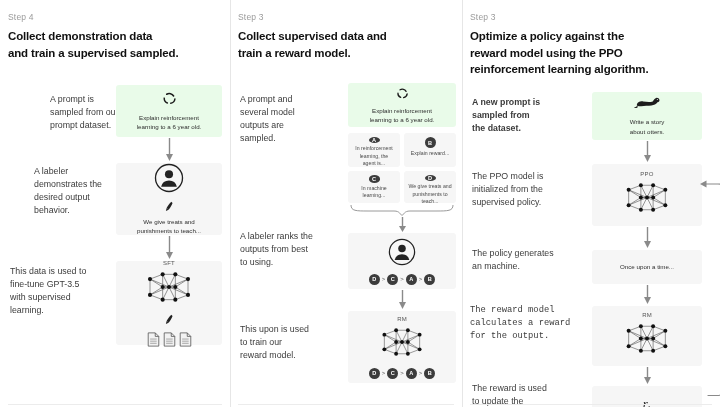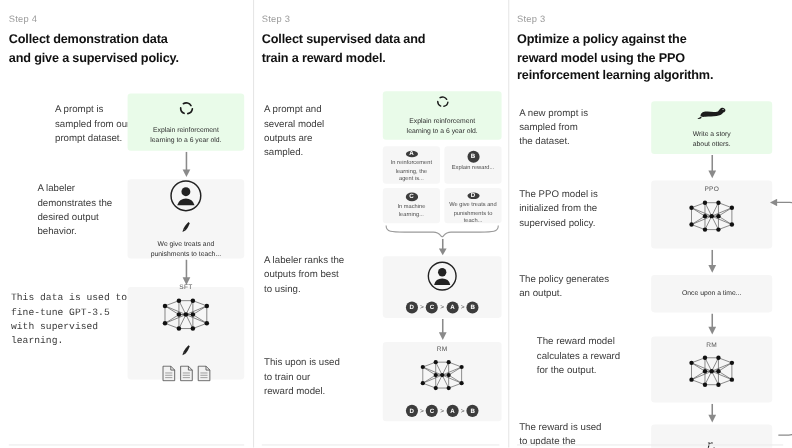--- a/index.html
+++ b/index.html
@@ -95,32 +95,32 @@
   .loop{position:absolute;}
 </style>
 </head>
 <body>
 
 <div class="board">
 
   <div class="col c1">
     <div class="step-label">Step 4</div>
     <div class="step-title">Collect demonstration data
-and give a supervised policy.</div>
+and train a supervised sampled.</div>
 
     <div class="body">
 
       <div class="txt" style="left:2px;top:18px;width:100px;margin-left:40px;">A prompt is
 sampled from our
 prompt dataset.</div>
       <div class="txt" style="left:2px;top:90px;width:102px;margin-left:24px;">A labeler
 demonstrates the
 desired output
 behavior.</div>
-      <div class="txt" style="left:2px;top:190px;width:108px;font-family:Liberation Mono, monospace;">This data is used to
+      <div class="txt" style="left:2px;top:190px;width:108px;">This data is used to
 fine-tune GPT-3.5
 with supervised
 learning.</div>
 
       <div class="diag" style="left:108px;top:10px;width:106px;">
 
         <div class="panel green" style="width:106px;height:52px;">
           <span>
             <svg width="15" height="15" viewBox="0 0 24 24" fill="none" stroke="#1b1b1b" stroke-width="2.4" stroke-linecap="round">
               <path d="M7.5 5.2 A8 8 0 0 1 18.6 8"></path>
@@ -380,29 +380,29 @@
 
   <div class="divider" style="left:462px;"></div>
 
   <div class="col c3">
     <div class="step-label">Step 3</div>
     <div class="step-title">Optimize a policy against the
 reward model using the PPO
 reinforcement learning algorithm.</div>
 
     <div class="body">
-      <div class="txt" style="left:2px;top:4px;width:100px;">A new prompt is
+      <div class="txt" style="left:2px;top:4px;width:100px;font-weight:bold;">A new prompt is
 sampled from
 the dataset.</div>
       <div class="txt" style="left:2px;top:78px;width:110px;">The PPO model is
 initialized from the
 supervised policy.</div>
       <div class="txt" style="left:2px;top:155px;width:112px;">The policy generates
-an output.</div>
-      <div class="txt" style="left:18px;top:212px;width:112px;">The reward model
+an machine.</div>
+      <div class="txt" style="left:0;top:212px;width:112px;font-family:Liberation Mono, monospace;">The reward model
 calculates a reward
 for the output.</div>
       <div class="txt" style="left:2px;top:290px;width:112px;">The reward is used
 to update the
 policy using PPO.</div>
 
       <div class="diag" style="left:122px;top:0px;width:110px;">
 
         <div class="panel green" style="width:110px;height:48px;">
           <span>

